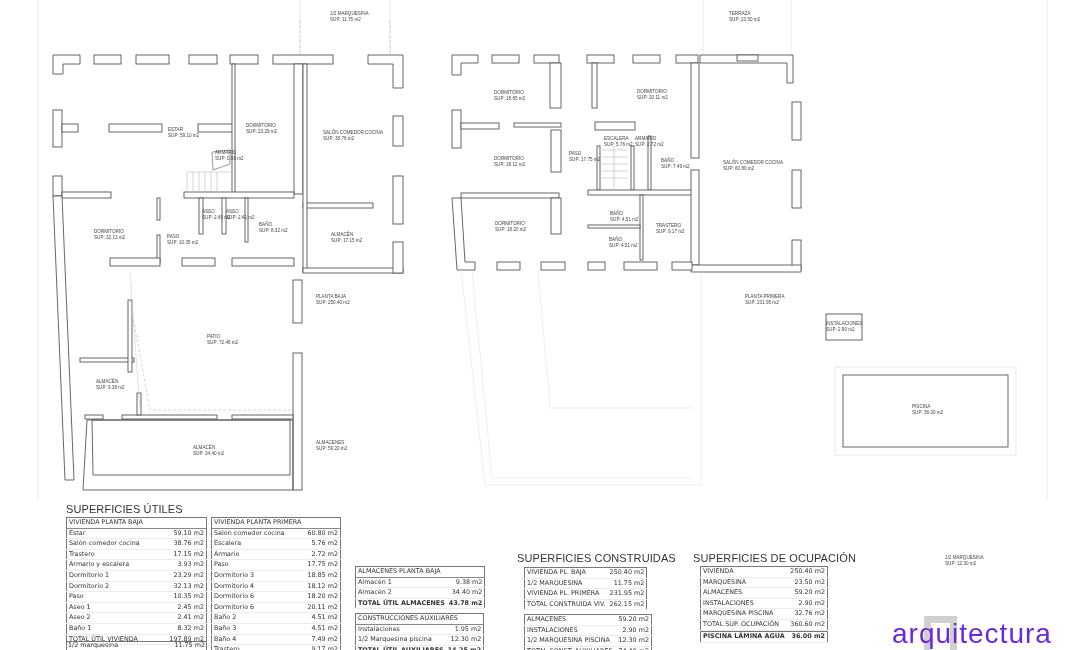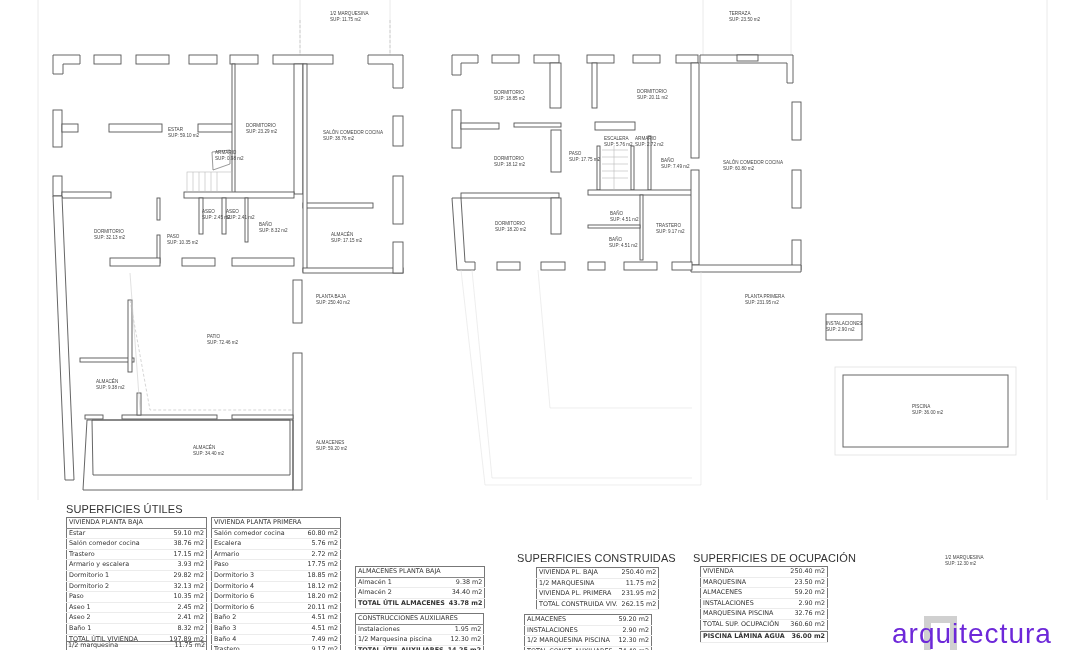--- a/index.html
+++ b/index.html
@@ -327,21 +327,21 @@
     <tr>
         <td>Trastero</td>
         <td class="v">17.15 m2</td>
       </tr>
     <tr>
         <td>Armario y escalera</td>
         <td class="v">3.93 m2</td>
       </tr>
     <tr>
         <td>Dormitorio 1</td>
-        <td class="v">29.82 m2</td>
+        <td class="v">23.29 m2</td>
       </tr>
     <tr>
         <td>Dormitorio 2</td>
         <td class="v">32.13 m2</td>
       </tr>
     <tr>
         <td>Paso</td>
         <td class="v">10.35 m2</td>
       </tr>
     <tr>
@@ -462,21 +462,21 @@
         <td>1/2 Marquesina piscina</td>
         <td class="v">12.30 m2</td>
       </tr>
   <tr class="total bold">
         <td>TOTAL ÚTIL AUXILIARES</td>
         <td class="v">14.25 m2</td>
       </tr>
 </tbody>
   </table>
 
-<table class="t boxed" style="left:536px;top:567px;width:104px">
+<table class="t boxed" style="left:524px;top:567px;width:104px">
   <tbody>
       <tr>
         <td>VIVIENDA PL. BAJA</td>
         <td class="v">250.40 m2</td>
       </tr>
   <tr>
         <td>1/2 MARQUESINA</td>
         <td class="v">11.75 m2</td>
       </tr>
   <tr>

